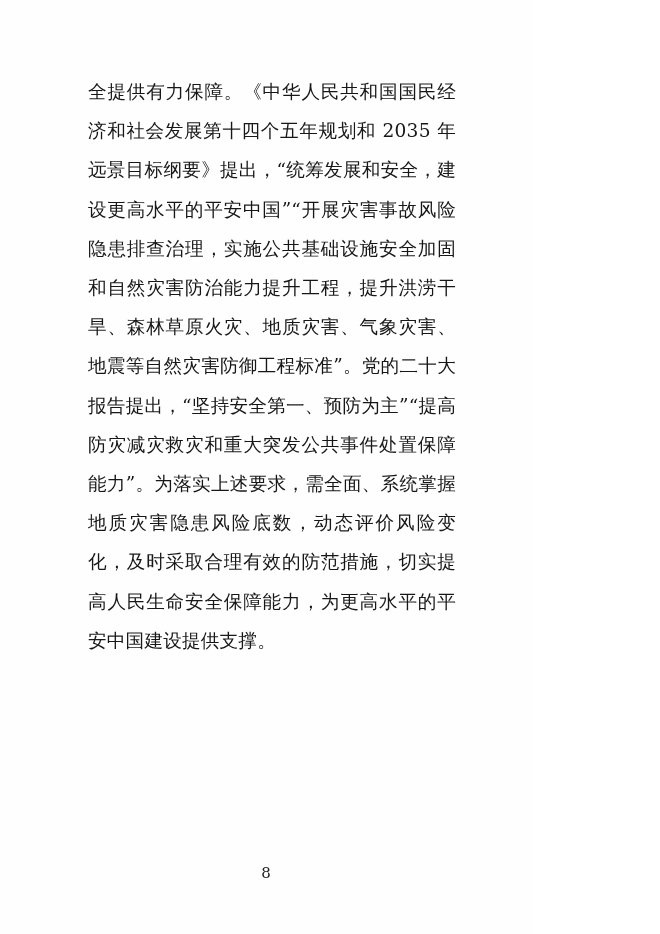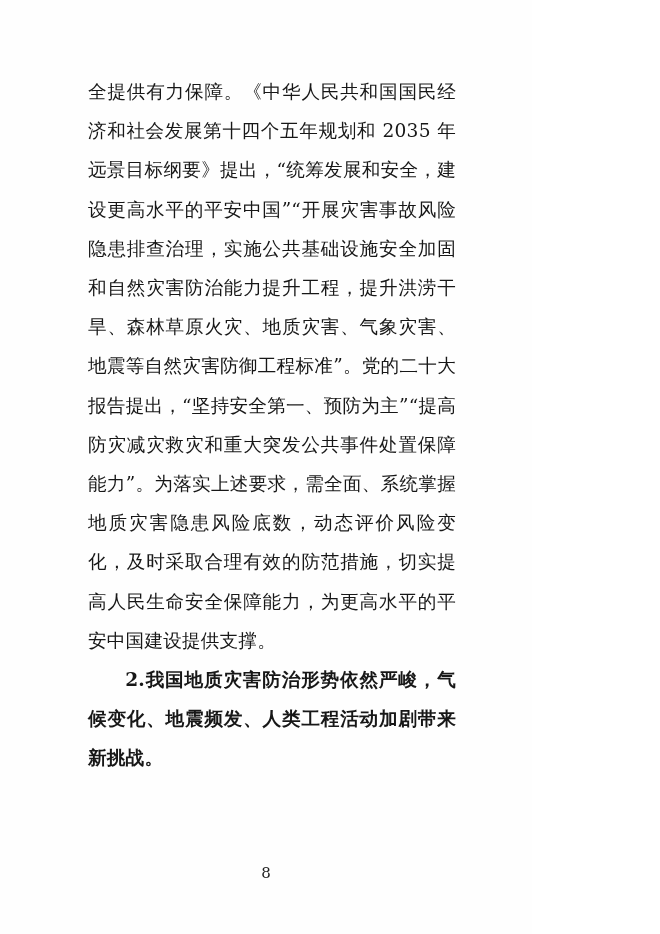--- a/index.html
+++ b/index.html
@@ -60,20 +60,19 @@
 </style>
 </head>
 <body>
 
 <div class="page">
 
   <div class="body-text">
 
     <p class="para-gap">全提供有力保障。《中华人民共和国国民经济和社会发展第十四个五年规划和 2035 年远景目标纲要》提出，“统筹发展和安全，建设更高水平的平安中国”“开展灾害事故风险隐患排查治理，实施公共基础设施安全加固和自然灾害防治能力提升工程，提升洪涝干旱、森林草原火灾、地质灾害、气象灾害、地震等自然灾害防御工程标准”。党的二十大报告提出，“坚持安全第一、预防为主”“提高防灾减灾救灾和重大突发公共事件处置保障能力”。为落实上述要求，需全面、系统掌握地质灾害隐患风险底数，动态评价风险变化，及时采取合理有效的防范措施，切实提高人民生命安全保障能力，为更高水平的平安中国建设提供支撑。</p>
 
-    <p class="indent bold-head"><span class="num-bold">2.</span><span>我国地质灾害防治形势依然严峻，气候变化、地震频发、人类工程活动加剧带来新挑战。</span></p>
 
 
   </div>
 
   <div class="page-number">8</div>
 
 </div>
 
 </body></html>

